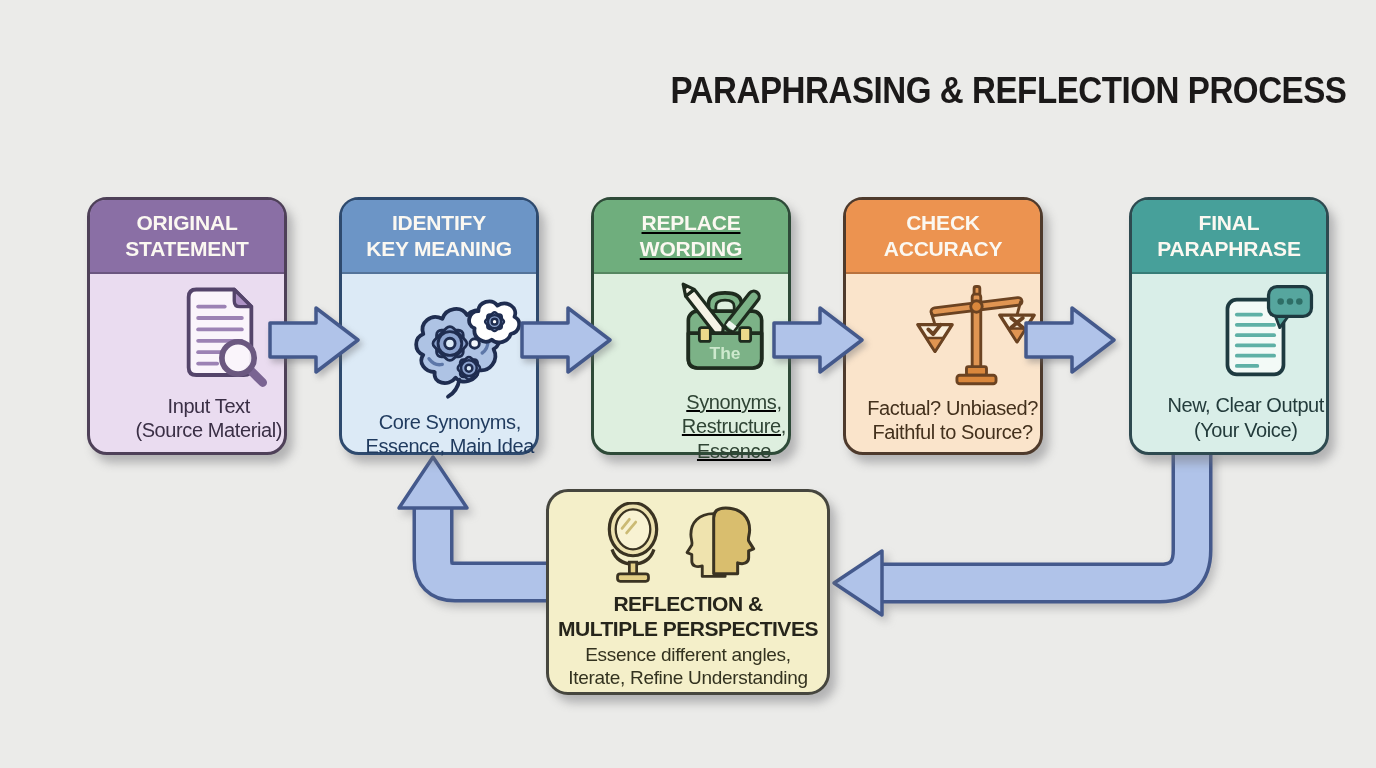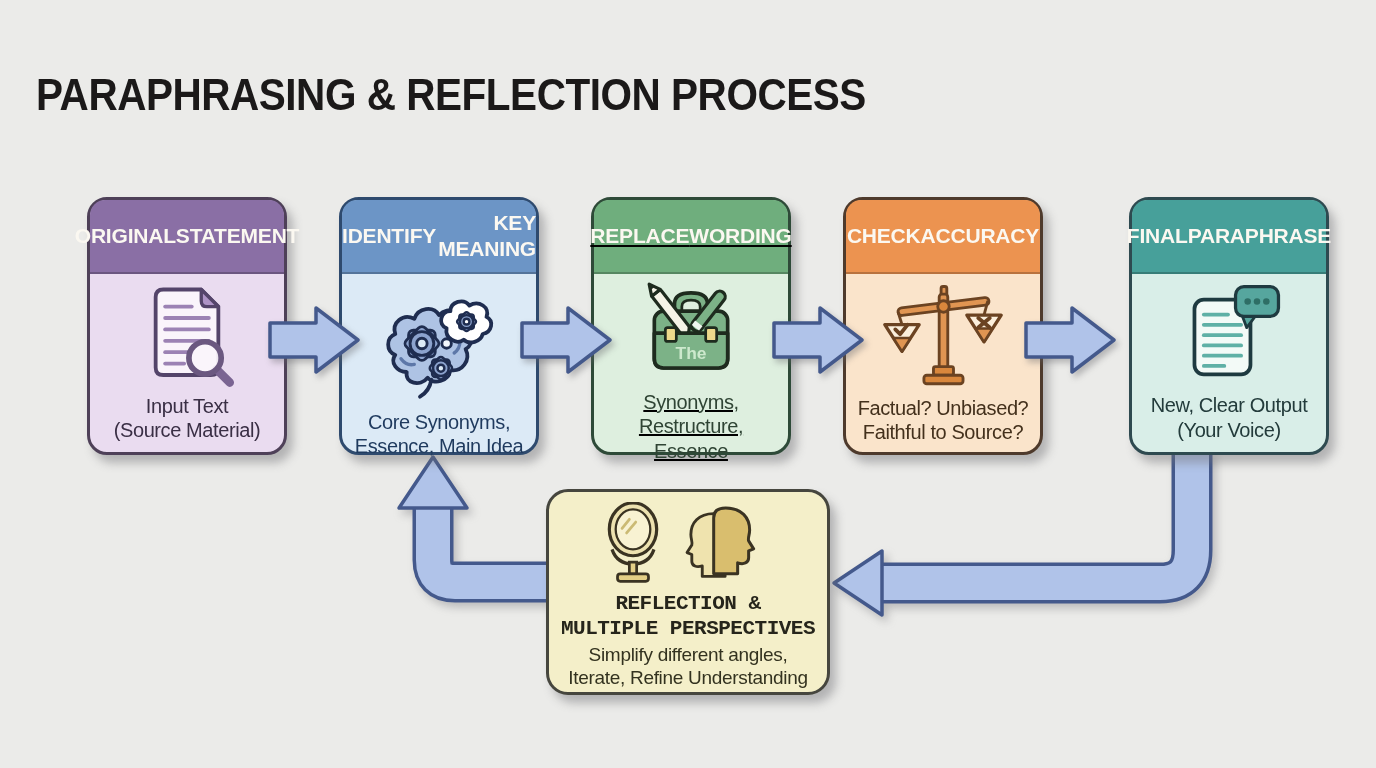--- a/index.html
+++ b/index.html
@@ -2,60 +2,60 @@
 <html style="--background: #EBEBE9; --title-color: #1B1919; --arrow-fill: #B0C3E9; --arrow-stroke: #44598C;"><head>
 <meta charset="utf-8">
 <style>
   html,body{margin:0;padding:0;}
   body{
     width:1376px;height:768px;position:relative;overflow:hidden;
     background:var(--background,#EBEBE9);
     font-family:"Liberation Sans", sans-serif;
   }
   .title{
-    position:absolute;left:0;right:0;top:70px;text-align:left;
-    font-size:44px;font-weight:800;color:var(--title-color,#1B1919);
+    position:absolute;left:0;right:0;top:70px;text-align:right;
+    font-size:36px;font-weight:800;color:var(--title-color,#1B1919);
     letter-spacing:-0.5px;
   }
   .title span{display:inline-block;transform:scaleX(0.92);transform-origin:center;}
   svg.layer{position:absolute;left:0;top:0;pointer-events:none;}
   .tubes{z-index:1;filter:drop-shadow(4px 5px 4px rgba(100,100,105,0.35));}
   .flow-arrows{z-index:3;filter:drop-shadow(3px 4px 3px rgba(100,100,105,0.40));}
   .step{
     position:absolute;top:197px;width:200px;height:258px;z-index:2;
     background:var(--bod);border:3.5px solid var(--brd);border-radius:20px;
     box-sizing:border-box;box-shadow:6px 8px 10px rgba(110,110,115,0.45);
     display:flex;flex-direction:column;
   }
   .step-header{
     height:72px;flex:0 0 auto;background:var(--hdr);
     border-radius:15px 15px 0 0;border-bottom:2px solid rgba(0,0,0,0.22);
-    display:flex;flex-direction:row;align-items:center;justify-content:center;
+    display:flex;flex-direction:column;align-items:center;justify-content:center;
     color:#FBF8F1;font-weight:700;font-size:21px;line-height:1.22;letter-spacing:-0.2px;
-    text-align:right;
+    text-align:center;
   }
   .step-body{
-    flex:1;display:flex;flex-direction:column;align-items:center;justify-content:space-between;
+    flex:1;display:flex;flex-direction:column;align-items:flex-end;justify-content:space-between;
     padding:6px 2px 10px 2px;
   }
   .icon-wrap{flex:1;display:flex;align-items:center;justify-content:center;}
   .caption{
     text-align:center;font-size:20px;line-height:1.22;color:var(--txt);
     letter-spacing:-0.4px;font-weight:400;
   }
   .reflection{
     position:absolute;left:546px;top:489px;width:284px;height:206px;z-index:2;
     background:var(--fb-bg);border:3.5px solid var(--fb-brd);border-radius:22px;
     box-sizing:border-box;box-shadow:6px 8px 10px rgba(110,110,115,0.45);
     display:flex;flex-direction:column;align-items:center;padding-top:8px;
   }
   .reflection .icons-row{display:flex;align-items:flex-end;gap:14px;height:84px;}
   .reflection .heading{
     margin-top:7px;text-align:center;font-weight:700;font-size:21px;line-height:1.2;
-    letter-spacing:-0.5px;color:var(--fb-head);font-family:Liberation Mono, monospace;
+    letter-spacing:-0.5px;color:var(--fb-head);
   }
   .reflection .sub{
     margin-top:3px;text-align:center;font-size:19px;line-height:1.2;
     letter-spacing:-0.3px;color:var(--fb-txt);
   }
 </style>
 </head>
 <body>
 
 <svg class="layer tubes" width="1376" height="768" viewBox="0 0 1376 768">
@@ -274,21 +274,21 @@
       <g transform="translate(78 2) scale(-1.05 1.05)">
         <path d="M28 0 C12 0 4 10 4 22 C4 27 6 30 5 33 L0 41 L5 43 L5 50 C5 55 10 57 16 55 L16 66 L40 66 L40 10 C40 3 35 0 28 0 Z" fill="#D9BE6E" stroke="#3A3322" stroke-width="3" stroke-linejoin="round"></path>
       </g>
     </svg>
   </div>
   <div class="heading">
     <div>REFLECTION &amp;</div>
     <div>MULTIPLE PERSPECTIVES</div>
   </div>
   <div class="sub">
-    <div>Simplify different angles,</div>
+    <div>Essence different angles,</div>
     <div>Iterate, Refine Understanding</div>
   </div>
 </div>
 
 <svg class="layer flow-arrows" width="1376" height="768" viewBox="0 0 1376 768">
   <polygon points="270,323 316,323 316,308 358,340 316,372 316,357 270,357" style="fill:var(--arrow-fill,#B0C3E9);stroke:var(--arrow-stroke,#44598C)" stroke-width="3.5" stroke-linejoin="round"></polygon>
   <polygon points="522,323 568,323 568,308 610,340 568,372 568,357 522,357" style="fill:var(--arrow-fill,#B0C3E9);stroke:var(--arrow-stroke,#44598C)" stroke-width="3.5" stroke-linejoin="round"></polygon>
   <polygon points="774,323 820,323 820,308 862,340 820,372 820,357 774,357" style="fill:var(--arrow-fill,#B0C3E9);stroke:var(--arrow-stroke,#44598C)" stroke-width="3.5" stroke-linejoin="round"></polygon>
   <polygon points="1026,323 1072,323 1072,308 1114,340 1072,372 1072,357 1026,357" style="fill:var(--arrow-fill,#B0C3E9);stroke:var(--arrow-stroke,#44598C)" stroke-width="3.5" stroke-linejoin="round"></polygon>
 </svg>

